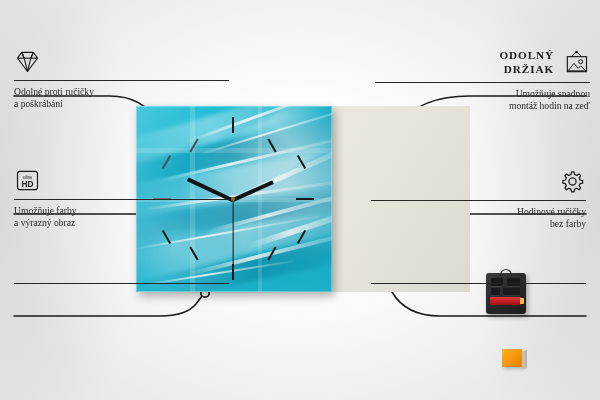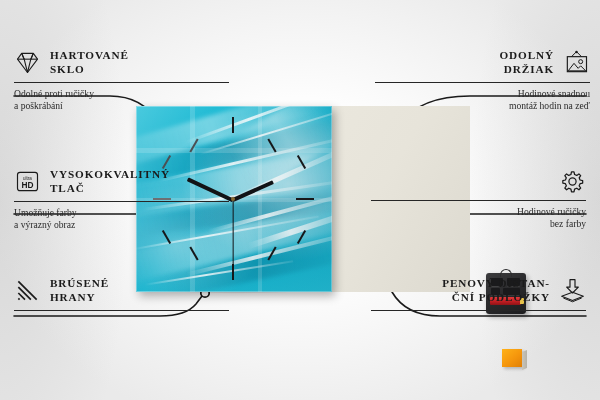--- a/index.html
+++ b/index.html
@@ -219,94 +219,69 @@
     <div class="head">
       <svg class="ico" viewBox="0 0 32 30">
         <g fill="none" stroke="#1b1b1b" stroke-width="1.3" stroke-linejoin="round">
           <path d="M4,11 L16,27 L28,11 L23,4 L9,4 Z"></path>
           <path d="M4,11 L28,11"></path>
             <path d="M9,4 L12,11 L16,27 L20,11 L23,4"></path>
           <path d="M12,11 L9,4"></path>
             <path d="M20,11 L23,4"></path>
         </g>
       </svg>
-      <div class="title">HARTOVANÉ
-SKLO</div>
     </div>
     <div class="rule"></div>
     <div class="desc">Odolné proti ručičky
 a poškrábání</div>
   </div>
 
   <div class="feat f-left2">
     <div class="head">
       <svg class="ico" viewBox="0 0 32 30">
         <rect x="4" y="4" width="24" height="22" rx="3" fill="none" stroke="#1b1b1b" stroke-width="1.4"></rect>
         <text x="16" y="13" font-family="Liberation Sans, sans-serif" font-size="5.4" fill="#1b1b1b" text-anchor="middle">ultra</text>
         <text x="16" y="23" font-family="Liberation Sans, sans-serif" font-size="10" font-weight="bold" fill="#1b1b1b" text-anchor="middle">HD</text>
       </svg>
-      <div class="title">VYSOKOKVALITNÝ
-TLAČ</div>
     </div>
     <div class="rule"></div>
     <div class="desc">Umožňuje farby
 a výrazný obraz</div>
   </div>
 
   <div class="feat f-left3">
-    <div class="head">
-      <svg class="ico" viewBox="0 0 32 30">
-        <g stroke="#1b1b1b" stroke-width="2" stroke-linecap="butt">
-          <path d="M5,4 L27,26"></path>
-            <path d="M5,11 L20,26"></path>
-            <path d="M5,18 L13,26"></path>
-            <path d="M5,24.5 L6.5,26"></path>
-        </g>
-      </svg>
-      <div class="title">BRÚSENÉ
-HRANY</div>
-    </div>
     <div class="rule"></div>
   </div>
 
   <div class="feat f-right1 right">
     <div class="head">
       <svg class="ico" viewBox="0 0 32 30">
         <rect x="5" y="8" width="23" height="18" fill="none" stroke="#1b1b1b" stroke-width="1.4"></rect>
         <path d="M16,2 L10,8 M16,2 L22,8" fill="none" stroke="#1b1b1b" stroke-width="1.2"></path>
         <circle cx="16" cy="2.5" r="1.5" fill="#1b1b1b"></circle>
         <circle cx="21" cy="14" r="2.4" fill="none" stroke="#1b1b1b" stroke-width="1.2"></circle>
         <path d="M6,25 L13,16 L18,22 L21,19 L27,25 Z" fill="none" stroke="#1b1b1b" stroke-width="1.2"></path>
       </svg>
       <div class="title">ODOLNÝ
 DRŽIAK</div>
     </div>
     <div class="rule"></div>
-    <div class="desc">Hodinové snadnou
+    <div class="desc">Umožňuje snadnou
 montáž hodin na zeď</div>
   </div>
 
   <div class="feat f-right2 right">
     <div class="head">
       <svg class="ico" viewBox="0 0 32 30">
         <path d="M16,3.5 l3,0 l.7,3.1 l2.6,1.1 l2.6,-1.8 l2.1,2.1 l-1.8,2.6 l1.1,2.6 l3.1,.7 l0,3 l-3.1,.7 l-1.1,2.6 l1.8,2.6 l-2.1,2.1 l-2.6,-1.8 l-2.6,1.1 l-.7,3.1 l-3,0 l-.7,-3.1 l-2.6,-1.1 l-2.6,1.8 l-2.1,-2.1 l1.8,-2.6 l-1.1,-2.6 l-3.1,-.7 l0,-3 l3.1,-.7 l1.1,-2.6 l-1.8,-2.6 l2.1,-2.1 l2.6,1.8 l2.6,-1.1 Z" transform="translate(-1.2,0)" fill="none" stroke="#1b1b1b" stroke-width="1.5" stroke-linejoin="round"></path>
         <circle cx="16" cy="15" r="4.3" fill="none" stroke="#1b1b1b" stroke-width="1.5"></circle>
       </svg>
     </div>
     <div class="rule"></div>
     <div class="desc">Hodinové ručičky
 bez farby</div>
   </div>
 
   <div class="feat f-right3 right">
-    <div class="head">
-      <svg class="ico" viewBox="0 0 32 30">
-        <path d="M13,2 L19,2 L19,11 L23,11 L16,18 L9,11 L13,11 Z" fill="none" stroke="#1b1b1b" stroke-width="1.4" stroke-linejoin="round"></path>
-        <path d="M16,17 L29,22 L16,27 L3,22 Z" fill="none" stroke="#1b1b1b" stroke-width="1.3" stroke-linejoin="round"></path>
-        <path d="M5,24 L16,28.5 L27,24" fill="none" stroke="#1b1b1b" stroke-width="1.2" stroke-linejoin="round"></path>
-      </svg>
-      <div class="title">PENOVÝ DISTAN-
-ČNÍ PODLOŽKY</div>
-    </div>
     <div class="rule"></div>
   </div>
 
 </div>
 
 </body></html>

